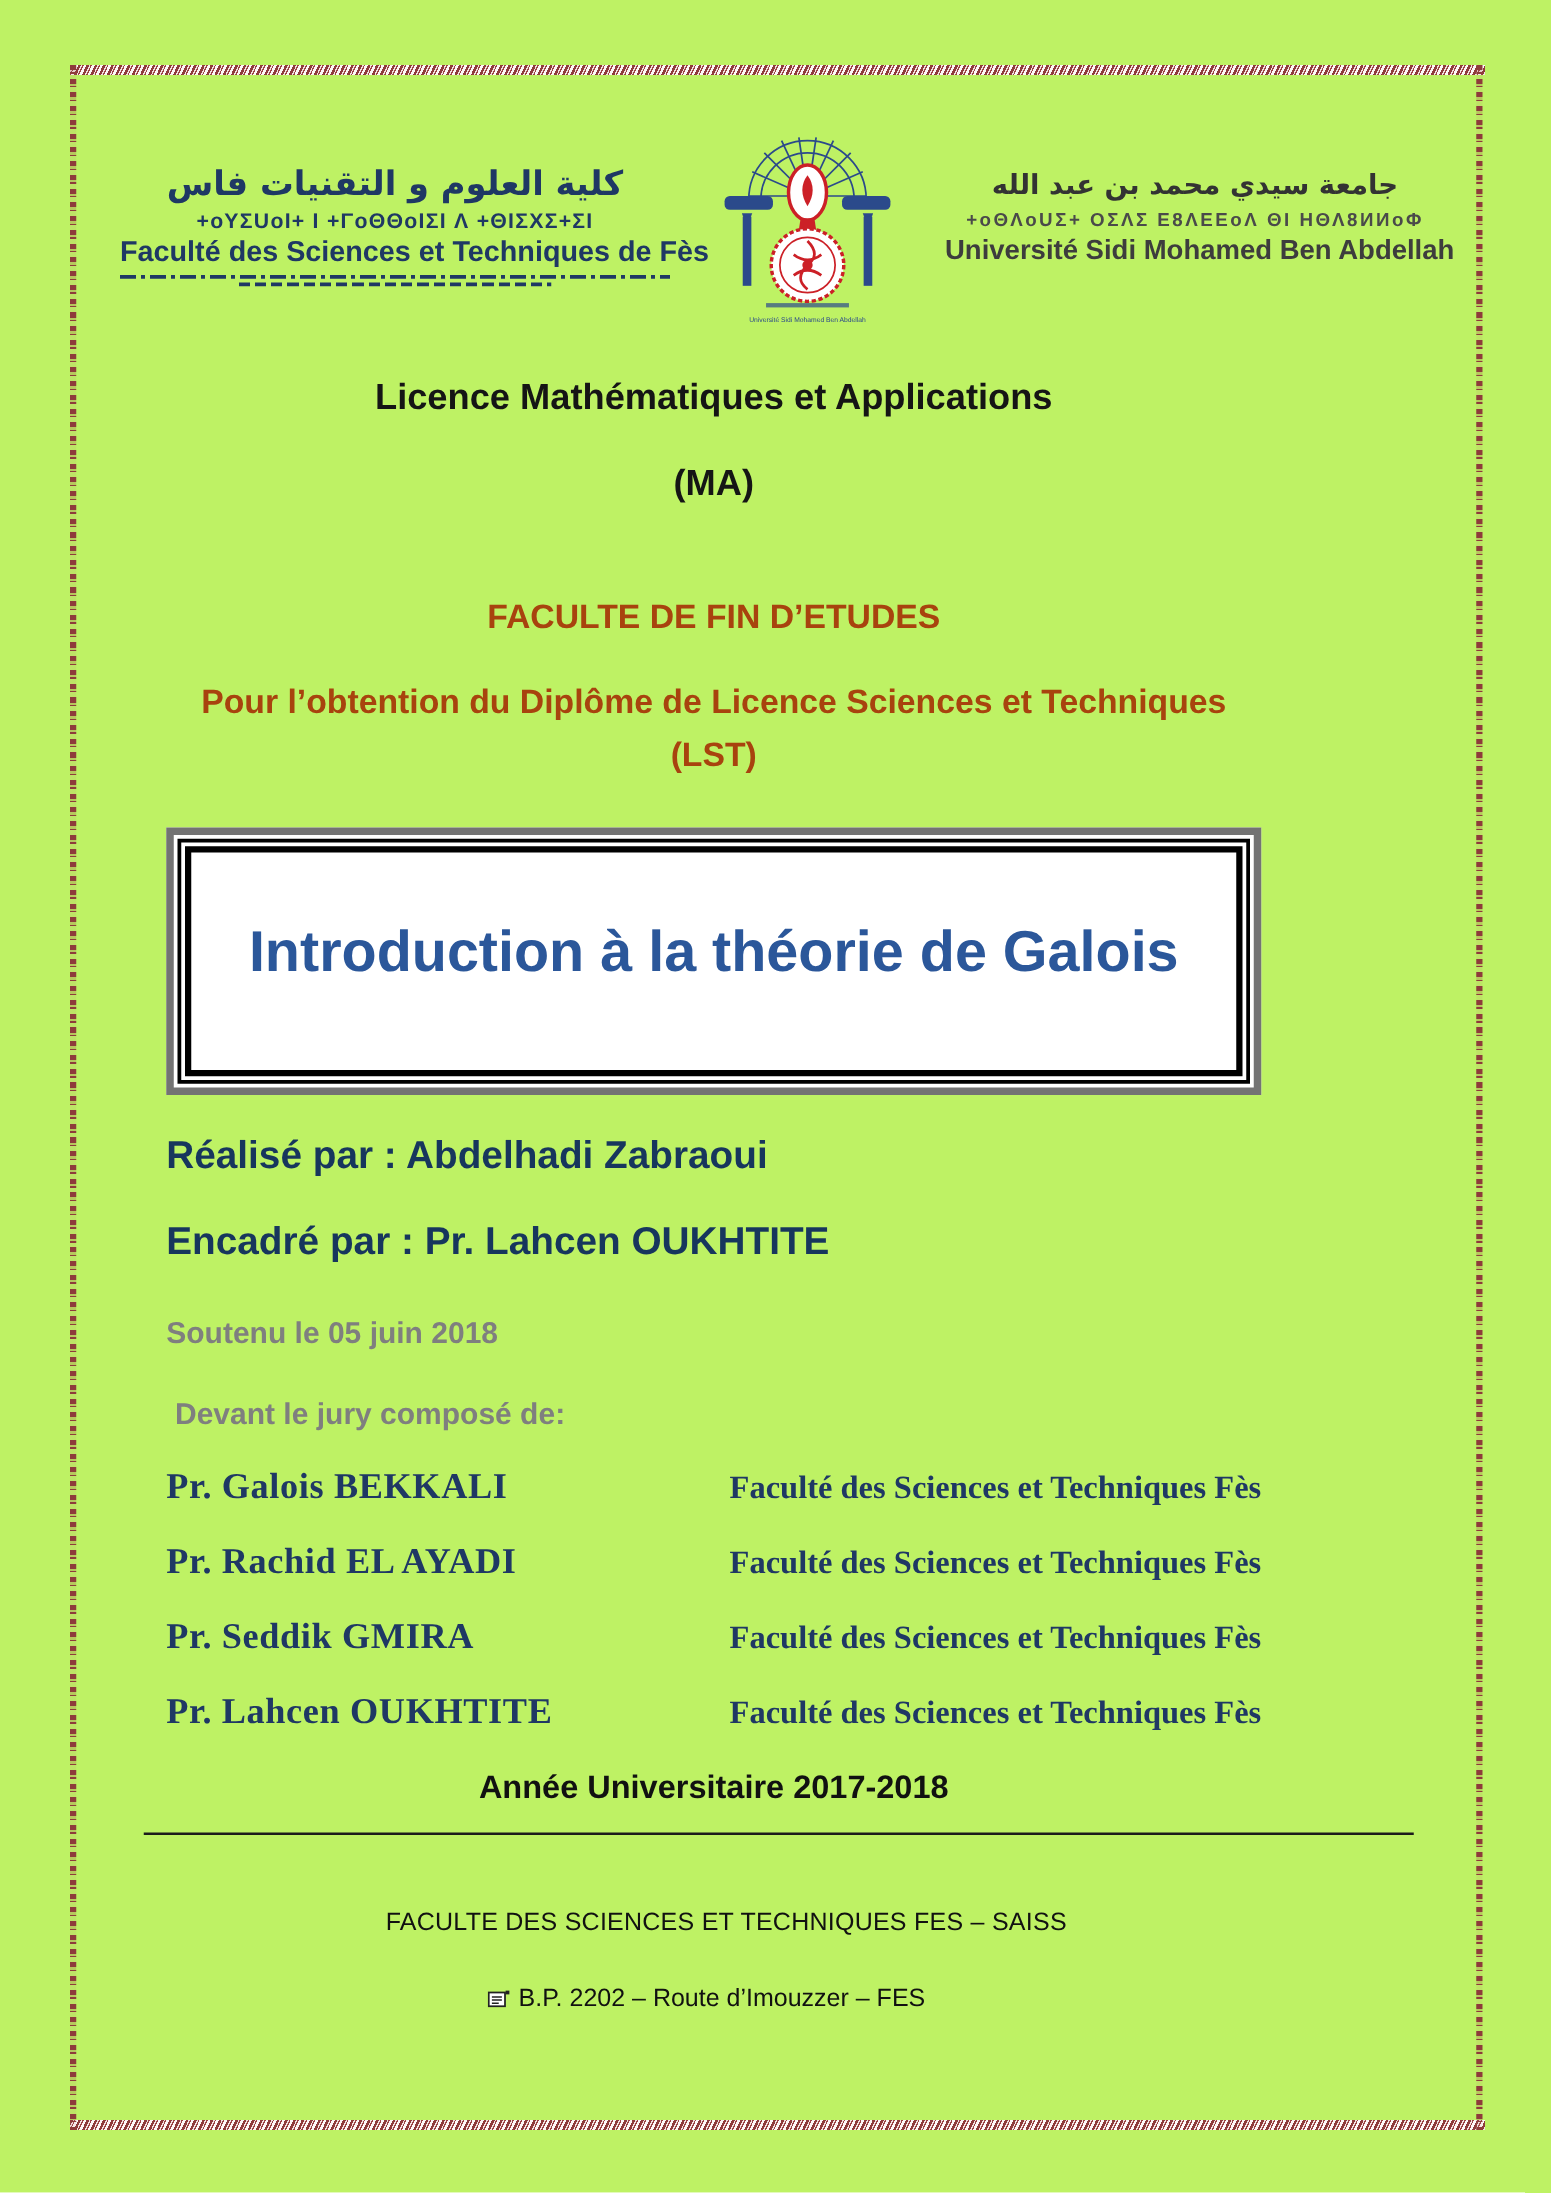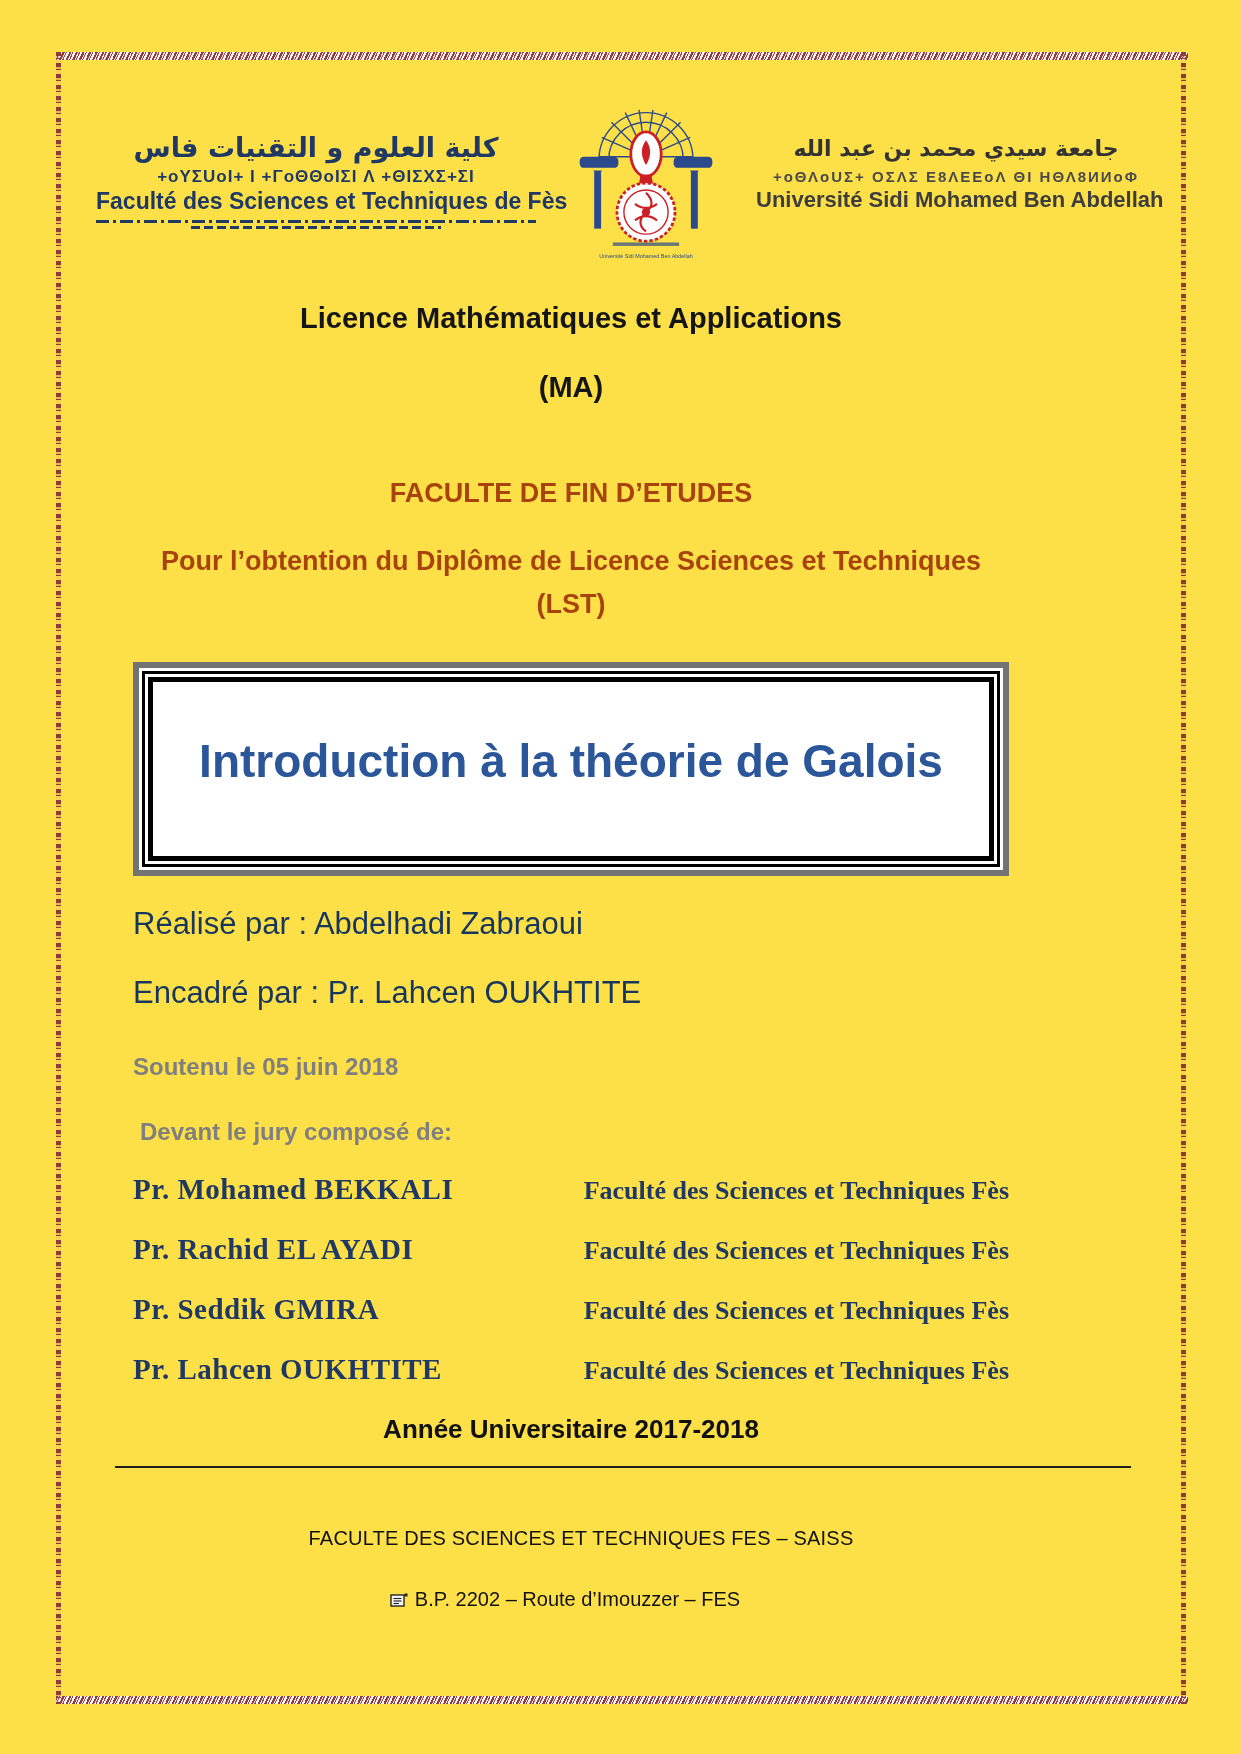--- a/index.html
+++ b/index.html
@@ -1,19 +1,19 @@
 <!DOCTYPE html>
 <html><head>
 <meta charset="utf-8">
 <style>
   * { margin:0; padding:0; box-sizing:border-box; }
   html,body { background:#ffffff; }
   body { font-family:"Liberation Sans", sans-serif; }
   .page {
-    position:relative; width:1241px; height:1754px; background:#fde047;
+    position:relative; width:1241px; height:1754px; background:#bef264;
     margin:0 auto; overflow:hidden;
   }
   
   .frame-top, .frame-bottom {
     position:absolute; left:56px; right:53px; height:8px;
     background:repeating-linear-gradient(115deg, #8e3b3b 0 2px, #f3e2e2 2px 3px, #9c4444 3px 4px, #fdf8f8 4px 6px);
   }
   .frame-top { top:52px; }
   .frame-bottom { top:1696px; }
   .frame-left, .frame-right {
@@ -50,21 +50,21 @@
   .memoire { margin-top:74px; }
   .pour { margin-top:37px; }
   .lst { margin-top:12px; }
 
   
   .box-outer { margin-top:42px; border:6px solid #737373; padding:3px; background:#fff; }
   .box-mid { border:3px solid #000; padding:3px; }
   .box-inner { border:5px solid #000; padding:52px 10px 68px; }
   .doc-title { font-size:46px; font-weight:bold; color:#2B579A; letter-spacing:0px; }
 
-  .by-line { text-align:left; font-size:31px; font-weight:normal; color:#17365D; }
+  .by-line { text-align:left; font-size:31px; font-weight:bold; color:#17365D; }
   .realise { margin-top:30px; }
   .encadre { margin-top:33px; }
   .gray-line { text-align:left; font-size:24px; font-weight:bold; color:#7F7F7F; }
   .soutenu { margin-top:42px; }
   .devant { margin-top:37px; padding-left:7px; }
 
   .jury { margin-top:26px; }
   .jury-row { display:flex; justify-content:space-between; align-items:baseline; margin-top:27px;
     font-family:"Liberation Serif", serif; color:#1F3864; }
   .jury-name { font-size:29px; font-weight:600; letter-spacing:.5px; }
@@ -169,21 +169,21 @@
     </div>
 
     <div class="by-line realise">Réalisé par : Abdelhadi Zabraoui</div>
     <div class="by-line encadre">Encadré par : Pr. Lahcen OUKHTITE</div>
 
     <div class="gray-line soutenu">Soutenu le  05 juin 2018</div>
     <div class="gray-line devant">Devant le jury composé de:</div>
 
     <div class="jury">
       <div class="jury-row">
-        <span class="jury-name">Pr. Mohamed BEKKALI</span>
+        <span class="jury-name">Pr. Galois BEKKALI</span>
         <span class="jury-aff">Faculté des Sciences et Techniques Fès</span>
       </div>
       <div class="jury-row">
         <span class="jury-name">Pr. Rachid EL AYADI</span>
         <span class="jury-aff">Faculté des Sciences et Techniques Fès</span>
       </div>
       <div class="jury-row">
         <span class="jury-name">Pr. Seddik GMIRA</span>
         <span class="jury-aff">Faculté des Sciences et Techniques Fès</span>
       </div>

